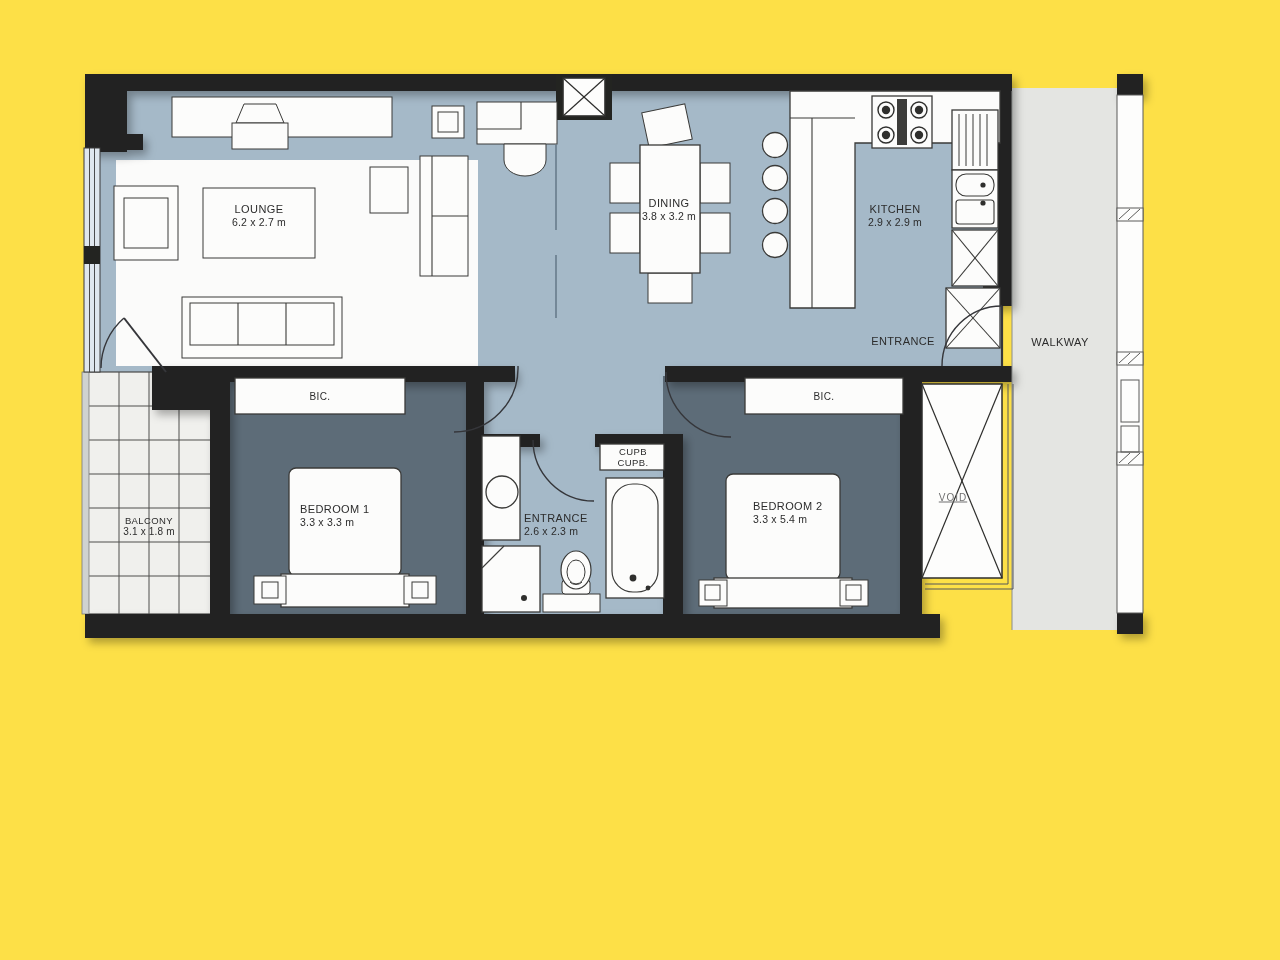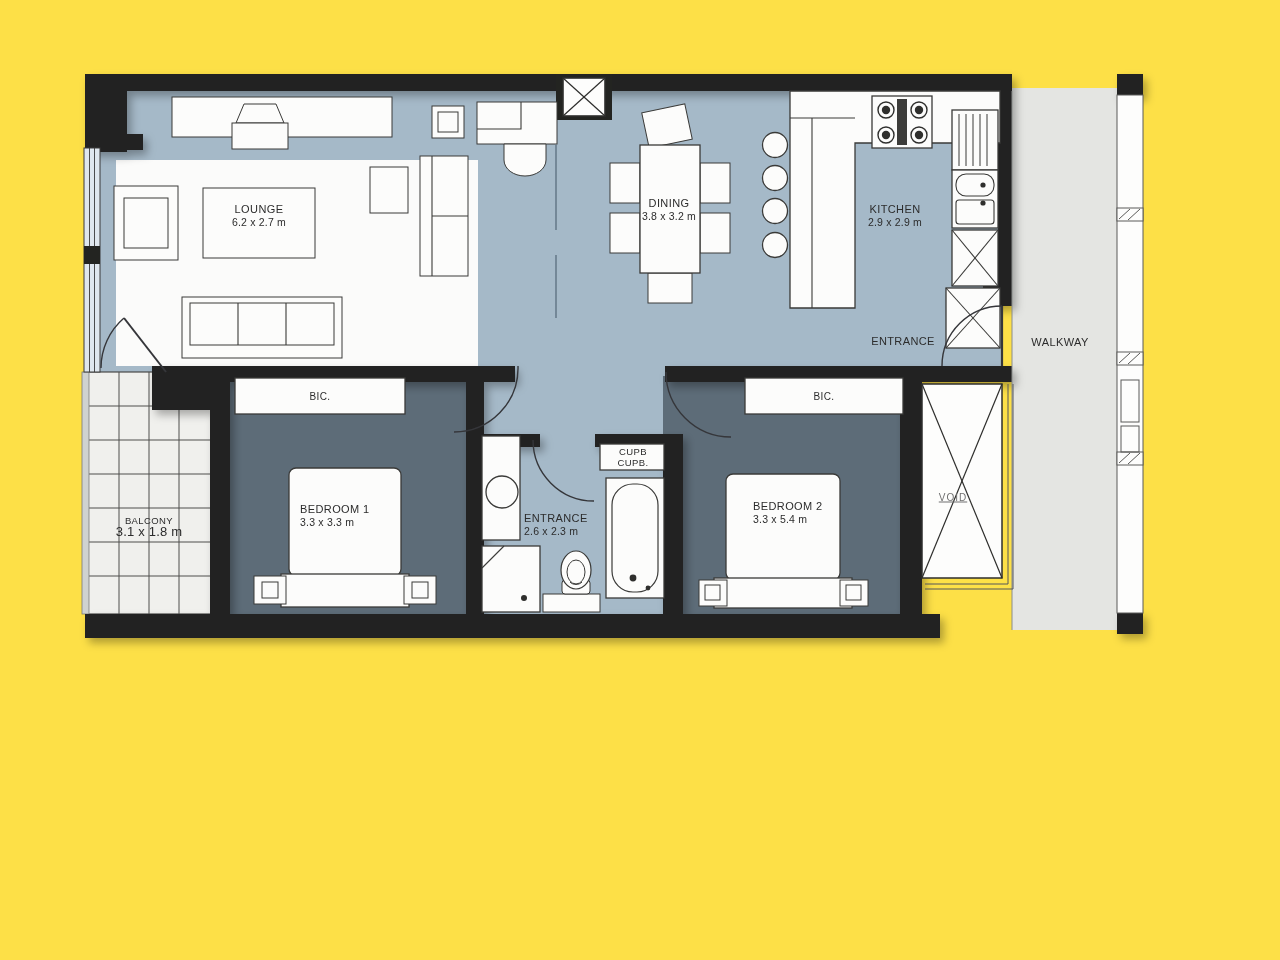--- a/index.html
+++ b/index.html
@@ -290,21 +290,21 @@
 <div class="lbl" style="left:903px;top:341px">
   <div class="nm">ENTRANCE</div>
 </div>
 
 <div class="lbl" style="left:1060px;top:342px">
   <div class="nm">WALKWAY</div>
 </div>
 
 <div class="lbl lbl-small" style="left:149px;top:526px;line-height:11px">
   <div class="nm">BALCONY</div>
-  <div class="dm" style="font-size:13px">3.1 x 1.8 m</div>
+  <div class="dm" style="font-size:10px">3.1 x 1.8 m</div>
 </div>
 
 <div class="lbl lbl-left" style="left:300px;top:503px;color:#f2f3f2">
   <div class="nm" style="color:var(--labeltext)">BEDROOM 1</div>
   <div class="dm" style="color:var(--labeltext)">3.3 x 3.3 m</div>
 </div>
 
 <div class="lbl lbl-left" style="left:753px;top:500px">
   <div class="nm">BEDROOM 2</div>
   <div class="dm">3.3 x 5.4 m</div>

